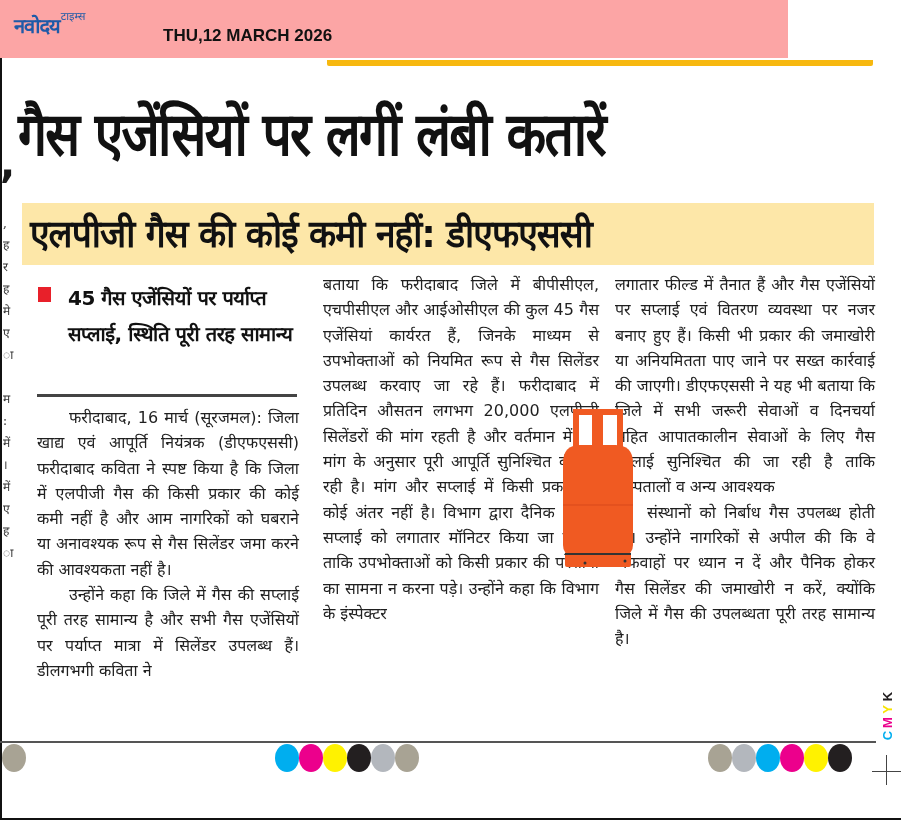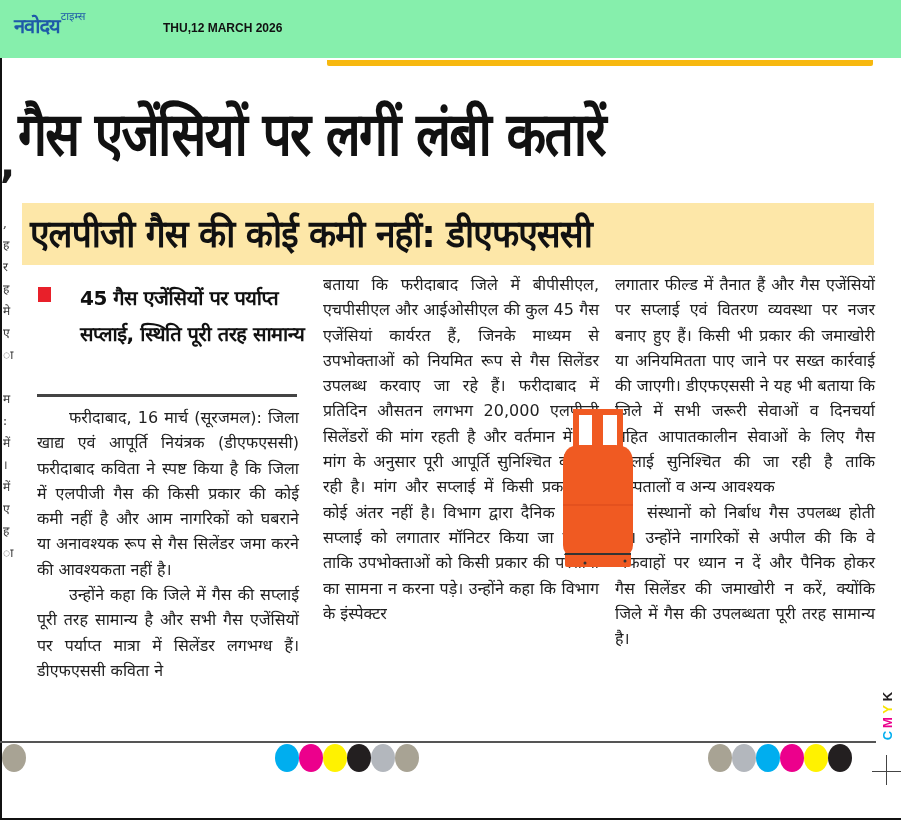--- a/index.html
+++ b/index.html
@@ -1,41 +1,41 @@
 <!DOCTYPE html>
 <html><head>
   <meta charset="utf-8">
   <style>
     * { box-sizing: border-box; margin: 0; padding: 0; }
     html, body { width: 901px; height: 820px; background: #ffffff; overflow: hidden; }
     body { position: relative; font-family: "DejaVu Sans", sans-serif; color: #1a1a1a; }
 
     
-    .topbar { position: absolute; left: 0; top: 0; width: 901px; height: 58px; background: #86efac; }
+    .topbar { position: absolute; left: 0; top: 0; width: 788px; height: 58px; background: #fca5a5; }
     .logo { position: absolute; left: 14px; top: 8px; display: flex; align-items: flex-end; }
     .logo-main { font-family: "DejaVu Sans", sans-serif; font-weight: 900; font-size: 20px; color: #1e5aa8; letter-spacing: -1px; }
     .logo-sub { font-family: "DejaVu Sans", sans-serif; font-size: 11px; color: #1e5aa8; margin-left: 1px; margin-bottom: 16px; }
-    .dateline { position: absolute; left: 163px; top: 18px; font-family: "Liberation Sans", sans-serif; font-weight: bold; font-size: 12px; line-height: 20px; color: #111; }
+    .dateline { position: absolute; left: 163px; top: 26px; font-family: "Liberation Sans", sans-serif; font-weight: bold; font-size: 17px; line-height: 20px; color: #111; }
 
     
     .clip { position: absolute; left: 0; top: 58px; width: 901px; height: 762px; border-left: 2px solid #111; border-bottom: 2px solid #111; }
     .yellow-rule { position: absolute; left: 327px; top: 60px; width: 546px; height: 6px; background: #f7b80f; border-radius: 0 0 2px 2px; }
 
     .headline { position: absolute; left: 18px; top: 84px; width: 860px; font-family: "DejaVu Sans", sans-serif; font-weight: 900; font-size: 60px; line-height: 100px; letter-spacing: -2px; color: #111; white-space: nowrap; transform: scaleX(0.86); transform-origin: left center; }
     .headline-lead { position: absolute; left: 0; top: 140px; font-weight: 900; font-size: 40px; }
 
     .subhead-box { position: absolute; left: 22px; top: 203px; width: 852px; height: 62px; background: #fde7a8; }
     .subhead { position: absolute; left: 30px; top: 205px; width: 840px; font-family: "DejaVu Sans", sans-serif; font-weight: 900; font-size: 38px; line-height: 58px; color: #111; white-space: nowrap; transform: scaleX(0.93); transform-origin: left center; letter-spacing: -1px; }
 
     
     .edge-frag { position: absolute; left: 3px; width: 10px; font-size: 12px; line-height: 22px; color: #333; font-family: "DejaVu Serif", serif; }
 
     
     .kicker-bullet { position: absolute; left: 38px; top: 287px; width: 13px; height: 15px; background: #e8202a; }
-    .kicker { position: absolute; left: 80px; top: 280px; width: 240px; font-family: "DejaVu Sans", sans-serif; font-weight: bold; font-size: 20px; line-height: 36px; color: #111; letter-spacing: -0.5px; }
+    .kicker { position: absolute; left: 68px; top: 280px; width: 240px; font-family: "DejaVu Sans", sans-serif; font-weight: bold; font-size: 20px; line-height: 36px; color: #111; letter-spacing: -0.5px; }
     .kicker-rule { position: absolute; left: 37px; top: 394px; width: 260px; height: 3px; background: #444; }
 
     
     .col { position: absolute; font-family: "DejaVu Sans", sans-serif; font-size: 16px; line-height: 25.3px; color: #1f1f1f; text-align: justify; }
     .col p { margin: 0; }
     .col .indent { text-indent: 32px; }
     .col1 { left: 37px; top: 405px; width: 262px; }
     .col2 { left: 323px; top: 272px; width: 276px; }
     .col3 { left: 615px; top: 272px; width: 260px; }
 
@@ -90,21 +90,21 @@
     <div class="edge-frag" style="top: 520px;">ह</div>
     <div class="edge-frag" style="top: 542px;">ा</div>
   </div>
 
 <div class="kicker-bullet"></div>
 <div class="kicker">45 गैस एजेंसियों पर पर्याप्त सप्लाई, स्थिति पूरी तरह सामान्य</div>
 <div class="kicker-rule"></div>
 
 <div class="col col1">
   <p class="indent">फरीदाबाद, 16 मार्च (सूरजमल): जिला खाद्य एवं आपूर्ति नियंत्रक (डीएफएससी) फरीदाबाद कविता ने स्पष्ट किया है कि जिला में एलपीजी गैस की किसी प्रकार की कोई कमी नहीं है और आम नागरिकों को घबराने या अनावश्यक रूप से गैस सिलेंडर जमा करने की आवश्यकता नहीं है।</p>
-  <p class="indent">उन्होंने कहा कि जिले में गैस की सप्लाई पूरी तरह सामान्य है और सभी गैस एजेंसियों पर पर्याप्त मात्रा में सिलेंडर लगभग्ध हैं। डीएफएससी कविता ने</p>
+  <p class="indent">उन्होंने कहा कि जिले में गैस की सप्लाई पूरी तरह सामान्य है और सभी गैस एजेंसियों पर पर्याप्त मात्रा में सिलेंडर उपलब्ध हैं। डीलगभगी कविता ने</p>
 </div>
 
 <div class="col col2">
   <p>बताया कि फरीदाबाद जिले में बीपीसीएल, एचपीसीएल और आईओसीएल की कुल 45 गैस एजेंसियां कार्यरत हैं, जिनके माध्यम से उपभोक्ताओं को नियमित रूप से गैस सिलेंडर उपलब्ध करवाए जा रहे हैं। फरीदाबाद में प्रतिदिन औसतन लगभग 20,000 एलपीजी सिलेंडरों की मांग रहती है और वर्तमान में इस मांग के अनुसार पूरी आपूर्ति सुनिश्चित की जा रही है। मांग और सप्लाई में किसी प्रकार का कोई अंतर नहीं है। विभाग द्वारा दैनिक औसत सप्लाई को लगातार मॉनिटर किया जा रहा है ताकि उपभोक्ताओं को किसी प्रकार की परेशानी का सामना न करना पड़े। उन्होंने कहा कि विभाग के इंस्पेक्टर</p>
 </div>
 
 <div class="col col3">
   <p>लगातार फील्ड में तैनात हैं और गैस एजेंसियों पर सप्लाई एवं वितरण व्यवस्था पर नजर बनाए हुए हैं। किसी भी प्रकार की जमाखोरी या अनियमितता पाए जाने पर सख्त कार्रवाई की जाएगी। डीएफएससी ने यह भी बताया कि जिले में सभी जरूरी सेवाओं व दिनचर्या सहित आपातकालीन सेवाओं के लिए गैस सप्लाई सुनिश्चित की जा रही है ताकि अस्पतालों व अन्य आवश्यक</p>
   <p class="indent">संस्थानों को निर्बाध गैस उपलब्ध होती रहे। उन्होंने नागरिकों से अपील की कि वे अफवाहों पर ध्यान न दें और पैनिक होकर गैस सिलेंडर की जमाखोरी न करें, क्योंकि जिले में गैस की उपलब्धता पूरी तरह सामान्य है।</p>
 </div>

